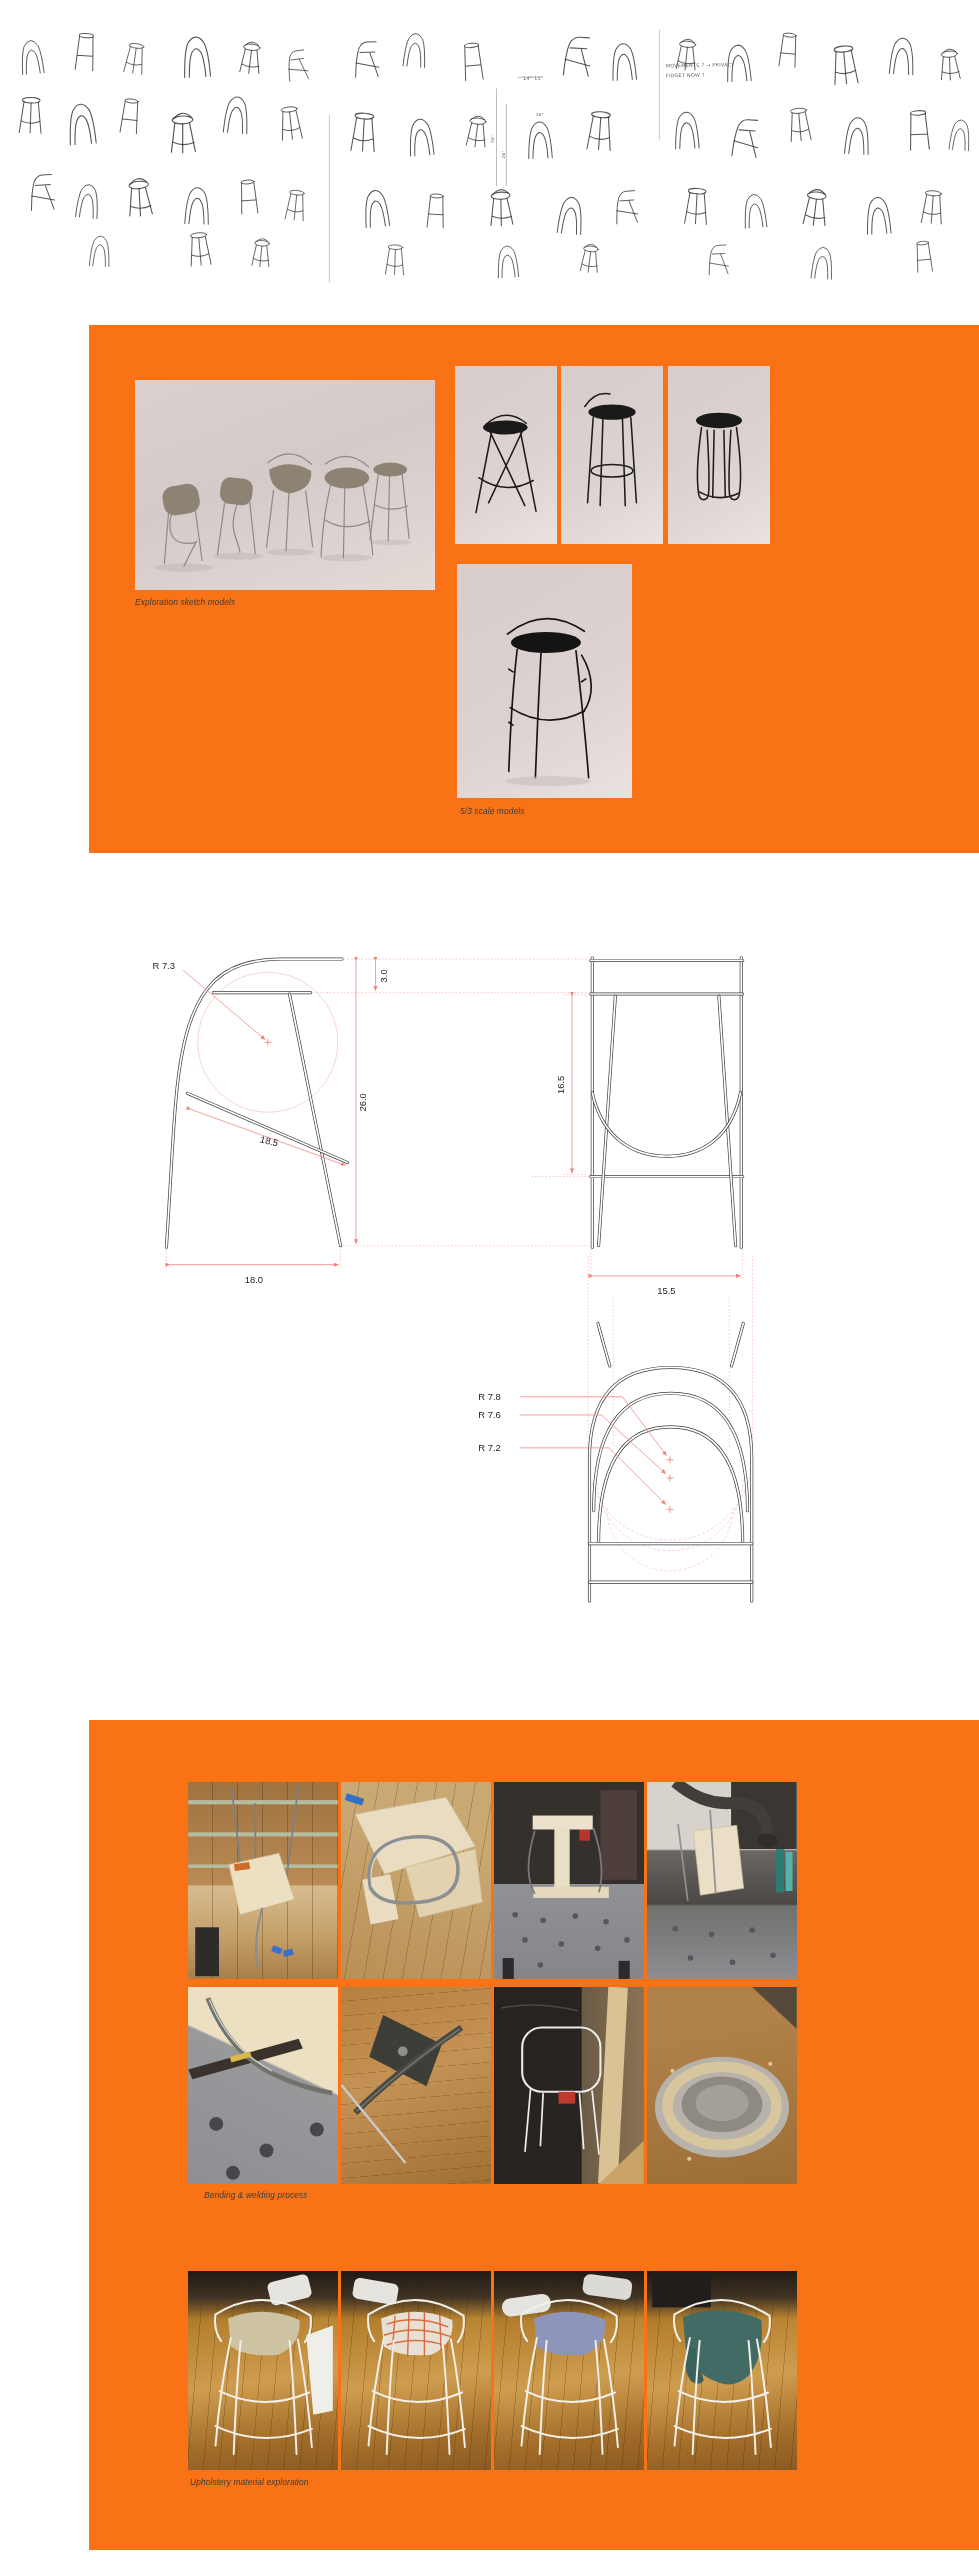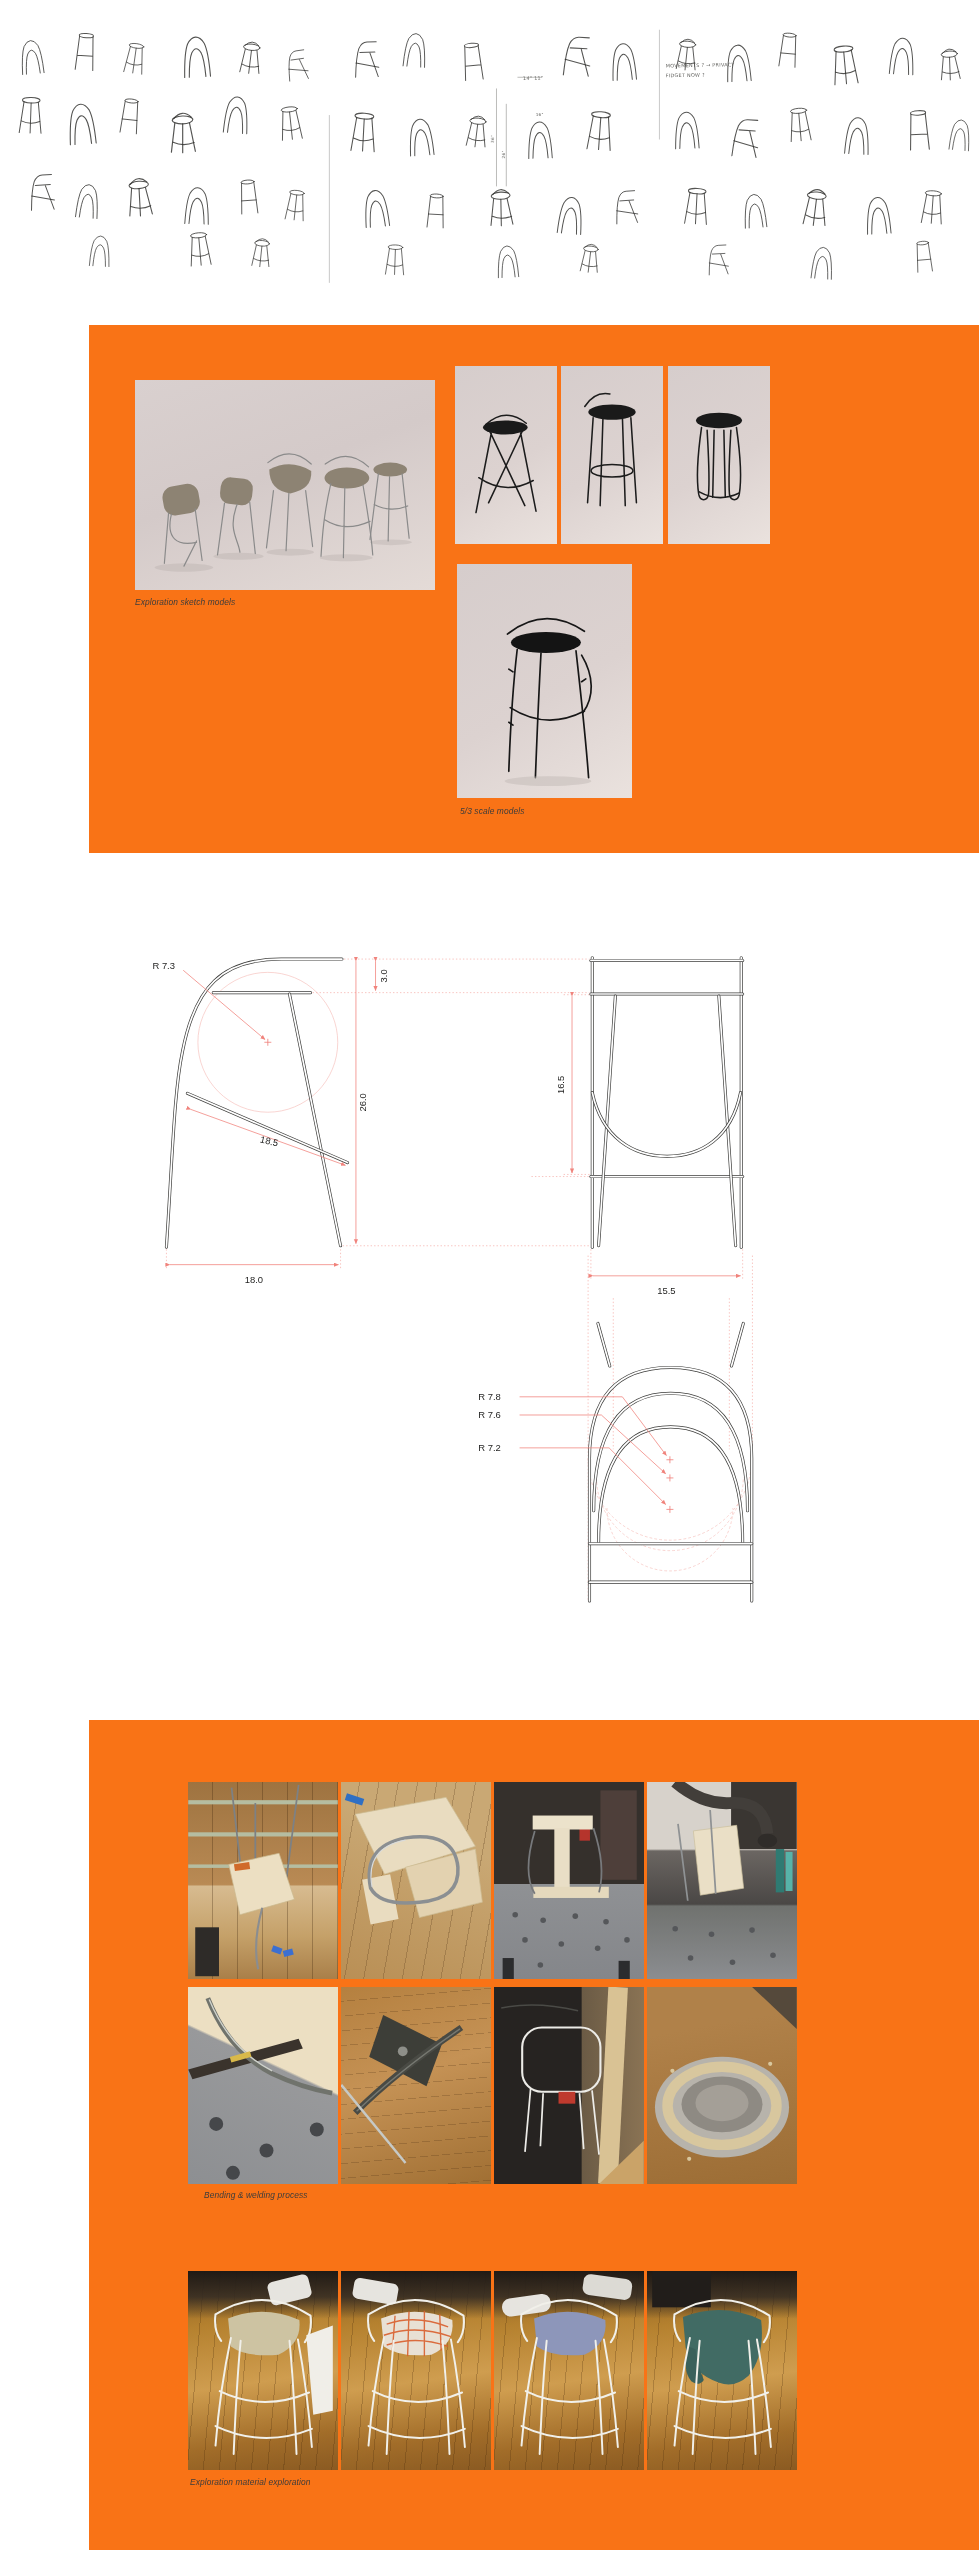--- a/index.html
+++ b/index.html
@@ -481,16 +481,16 @@
     <div class="ph uph" style="left:558px;top:551px;width:150px;height:199px">
       <svg width="150" height="199" viewBox="0 0 200 285">
         <rect x="0" y="0" width="84" height="52" fill="#211d1a"></rect>
         <use href="#whoop"></use>
         <path d="M44,66 Q100,44 156,70 Q162,120 138,150 Q118,168 96,160 Q58,148 48,110 Z" fill="#416b64"></path>
         <path d="M52,108 Q42,140 56,158 Q66,166 74,156 Q64,132 62,112 Z" fill="#3a615b"></path>
         <use href="#wlegs"></use>
       </svg>
     </div>
 
-    <div class="caption" style="left:101px;top:757px">Exploration material exploration</div>
+    <div class="caption" style="left:101px;top:757px">Upholstery material exploration</div>
   </div>
 </div>
 
 
 </body></html>

